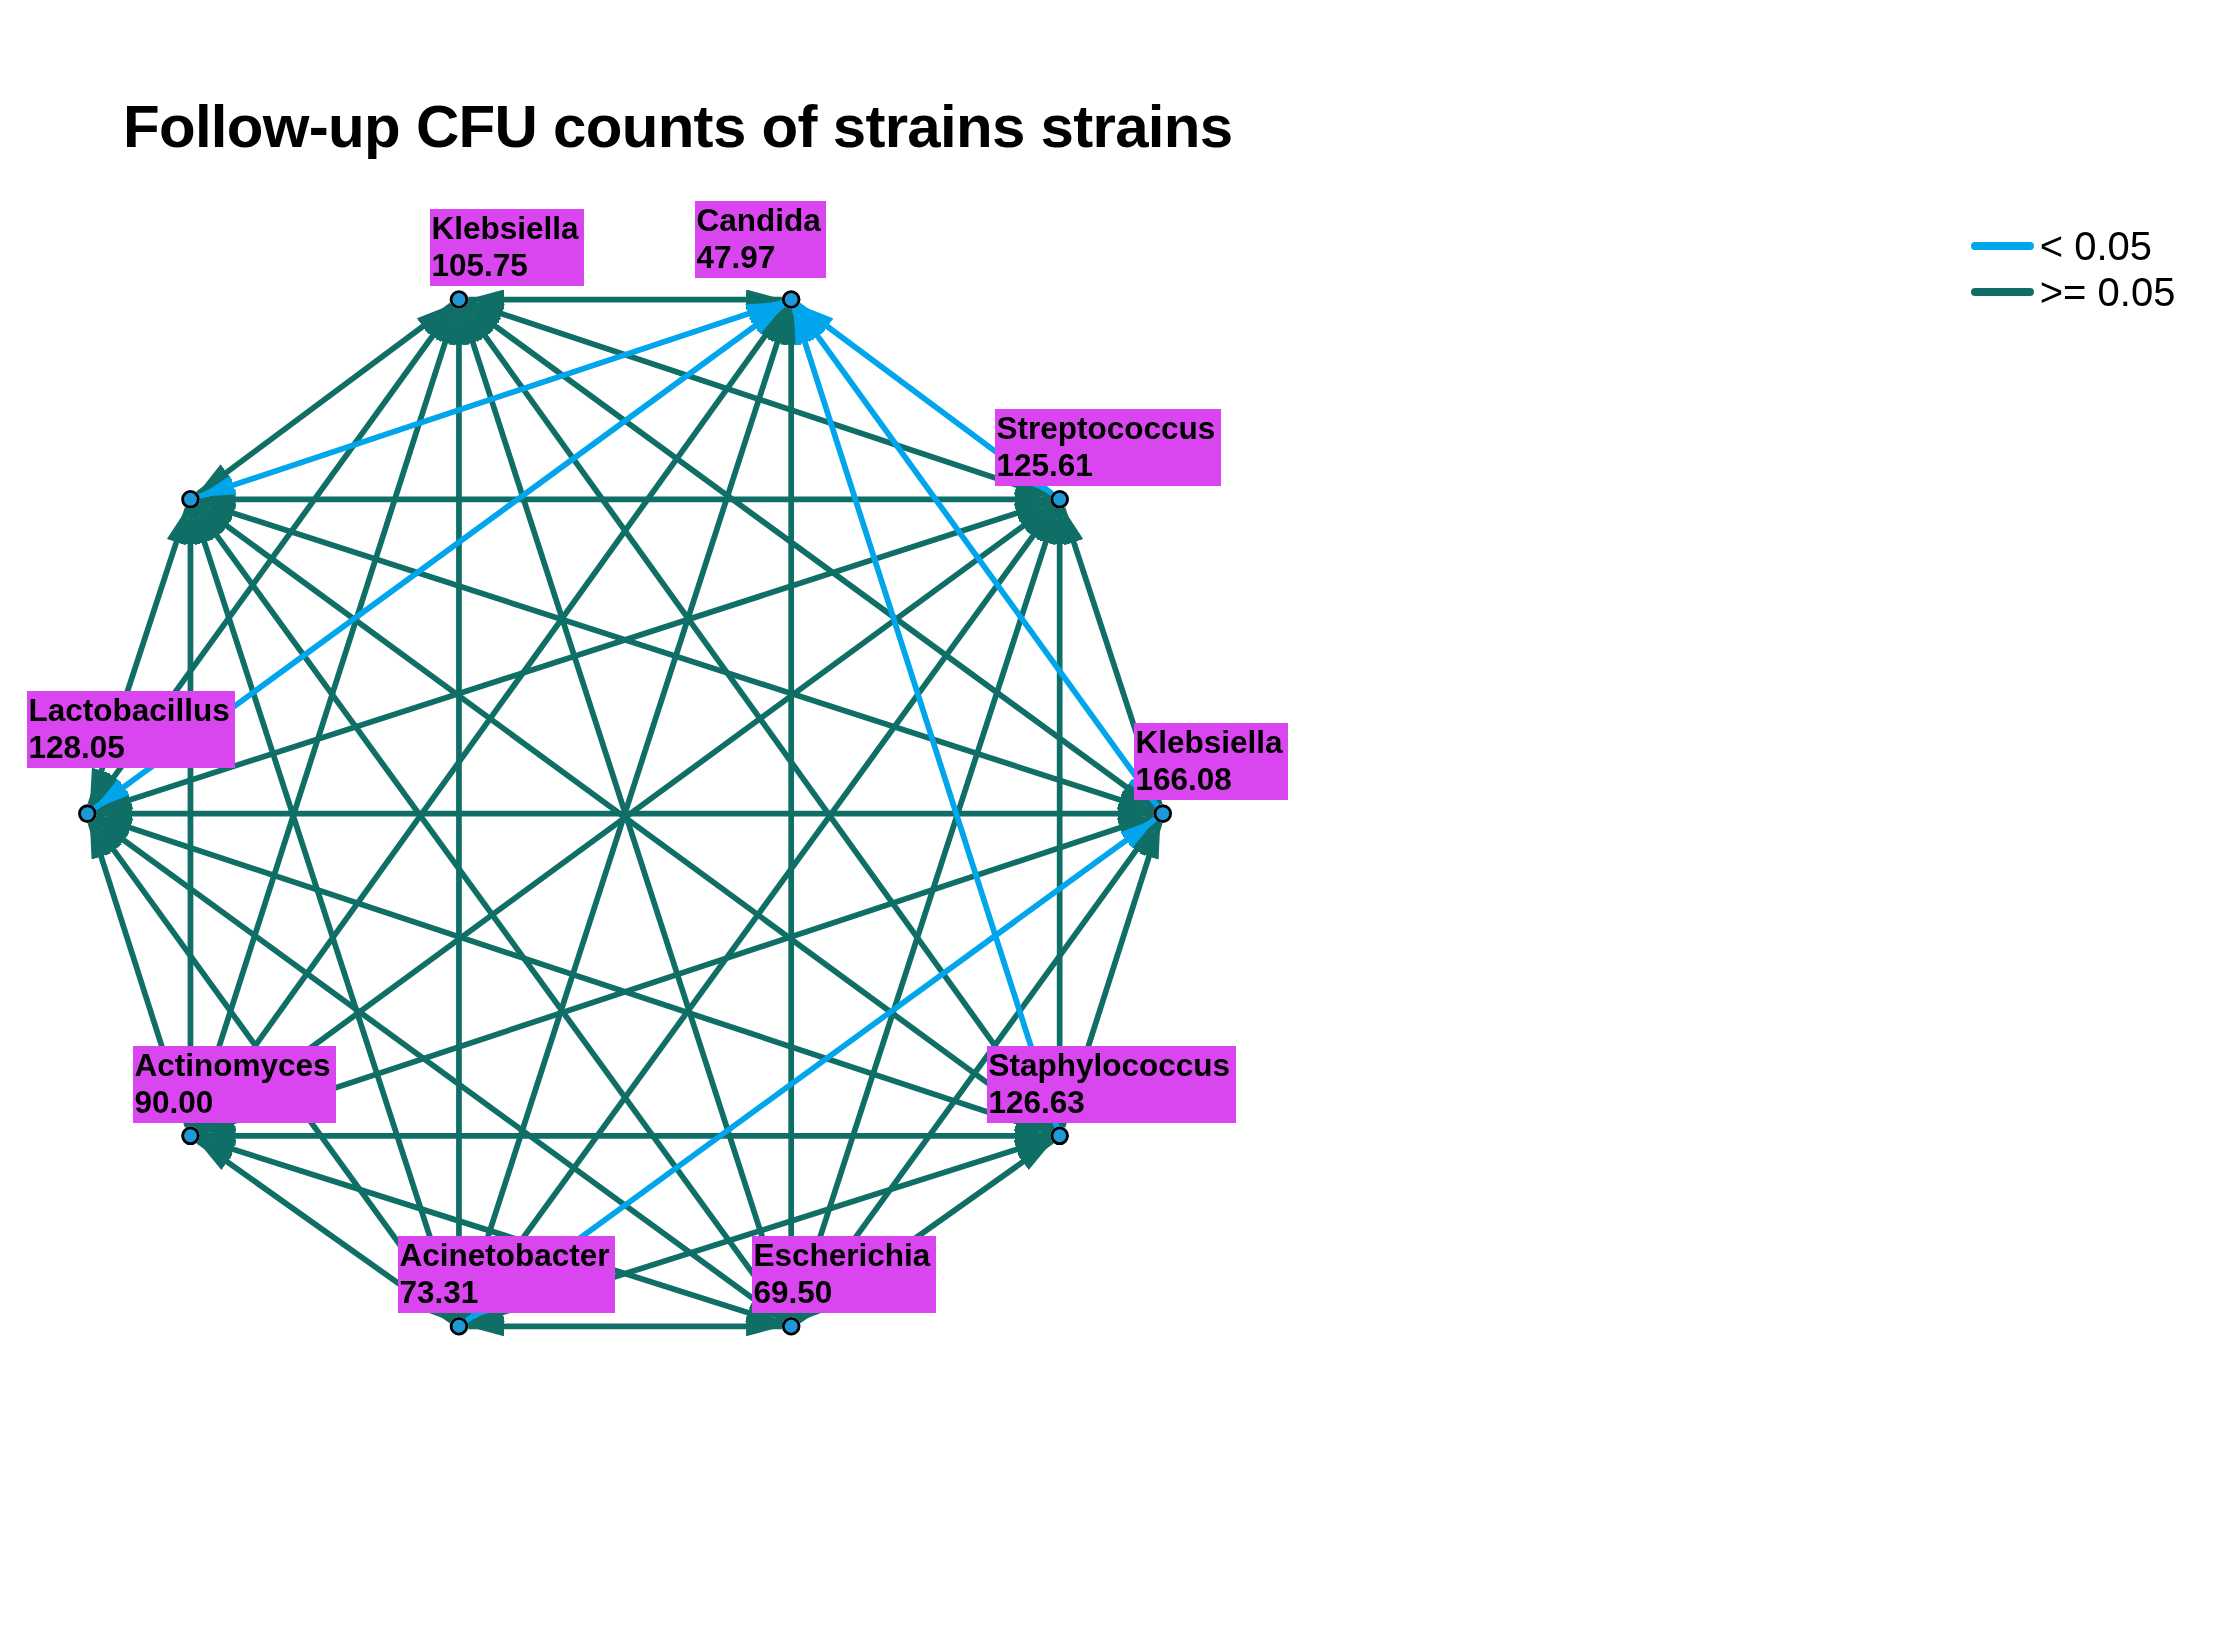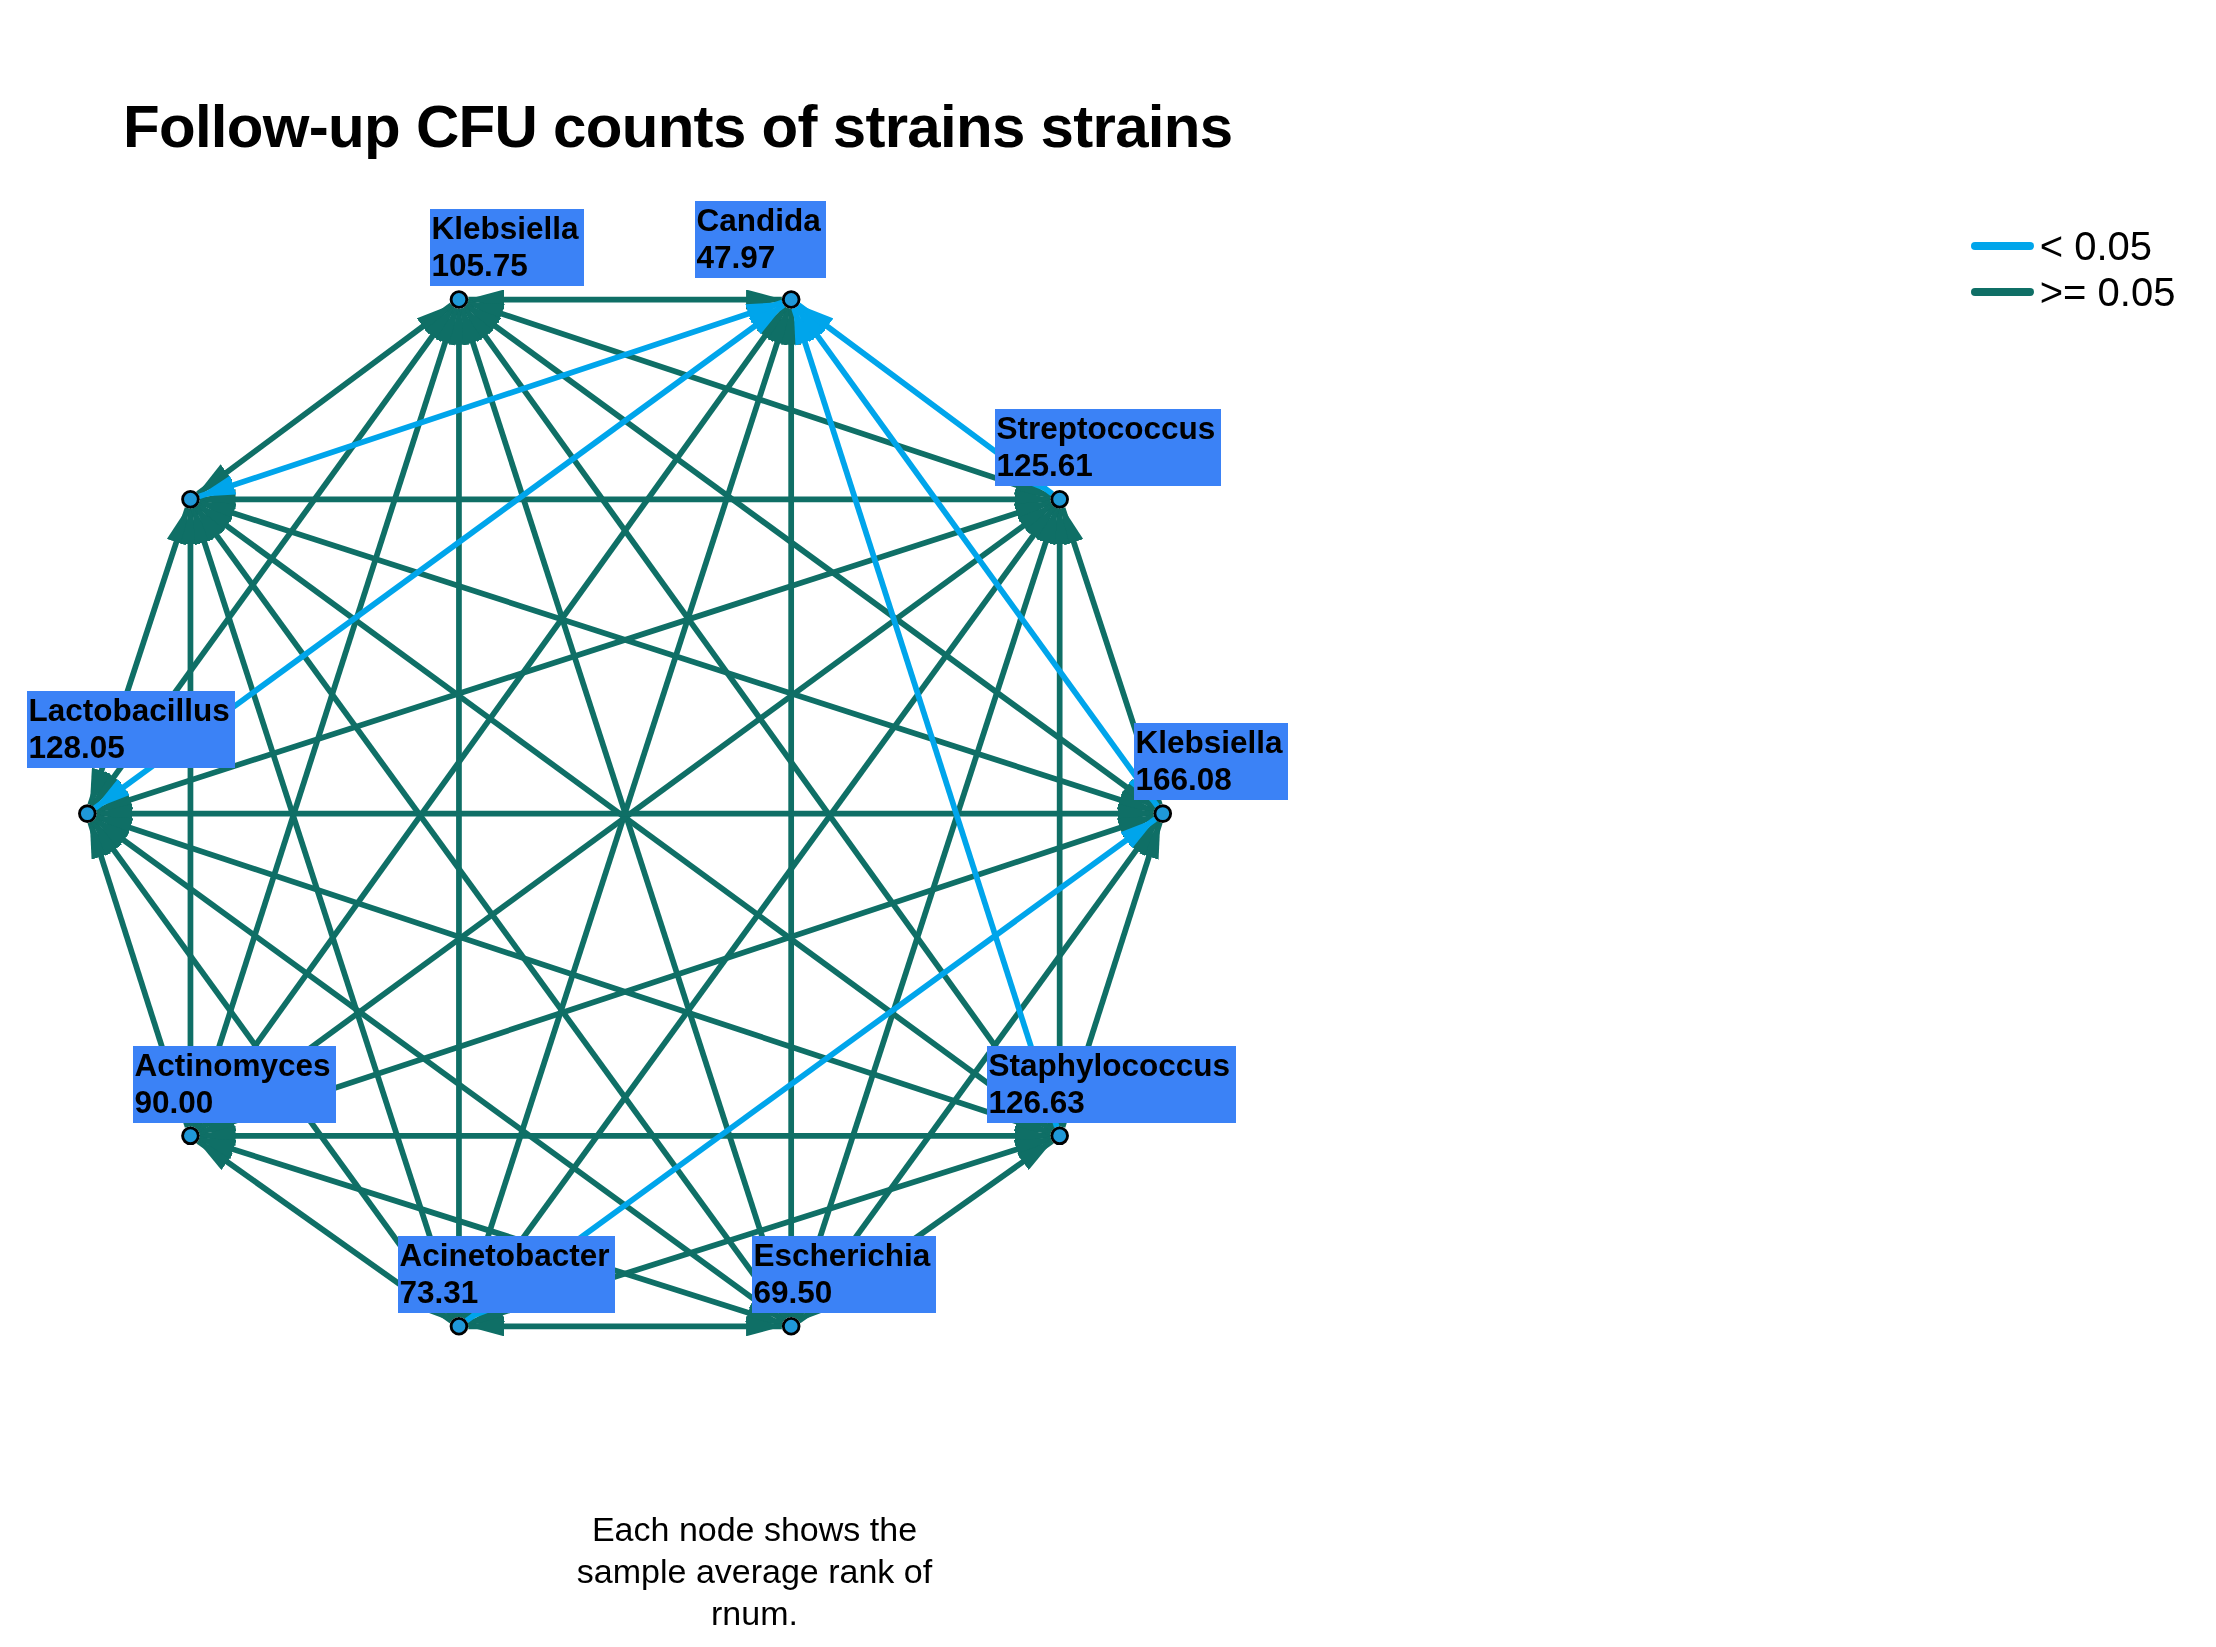--- a/index.html
+++ b/index.html
@@ -2,21 +2,21 @@
 <html style="font-size:11.5px"><head>
 <meta charset="utf-8">
 <style>
   html,body{margin:0;padding:0;background:#fff;}
   #stage{position:relative;width:2216px;height:1648px;background:#ffffff;overflow:hidden;
          font-family:"Liberation Sans", sans-serif;}
   #title{position:absolute;left:123px;top:92px;font-size:60px;font-weight:bold;color:#000;
          letter-spacing:-0.7px;white-space:nowrap;}
   #netsvg{position:absolute;left:0;top:0;}
   #labels{position:absolute;left:0;top:0;width:100%;height:100%;pointer-events:none;}
-  .node-label{position:absolute;background:#3b82f6;color:#000;font-weight:bold;
+  .node-label{position:absolute;background:#d946ef;color:#000;font-weight:bold;
               font-size:31.5px;line-height:37px;white-space:nowrap;padding:1.4px 5.7px 1.4px 1.4px;}
   #legend{position:absolute;left:1971px;top:223px;}
   .legend-row{display:flex;align-items:center;height:46px;}
   .legend-swatch{display:inline-block;width:63px;height:8.6px;border-radius:4.3px;margin-right:5.7px;}
   .legend-label{font-size:40px;color:#000;white-space:nowrap;}
   #footnote{position:absolute;left:504px;top:1508px;width:501px;text-align:center;
             font-size:34px;line-height:42px;color:#000;white-space:pre-line;}
 </style>
 </head>
 <body>
@@ -133,17 +133,14 @@
     <div class="legend-row">
       <span class="legend-swatch" style="background: rgb(0, 165, 235);"></span>
       <span class="legend-label">&lt; 0.05</span>
     </div>
     <div class="legend-row">
       <span class="legend-swatch" style="background: rgb(15, 111, 102);"></span>
       <span class="legend-label">&gt;= 0.05</span>
     </div>
   </div>
 
-  <div id="footnote">Each node shows the
-sample average rank of
-rnum.</div>
 </div>
 
 
 </body></html>

